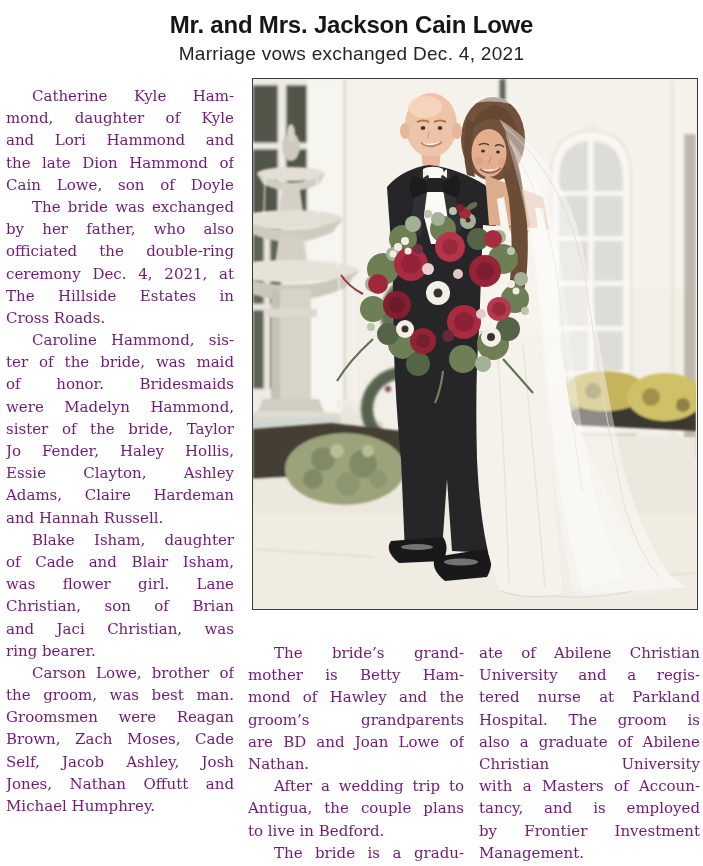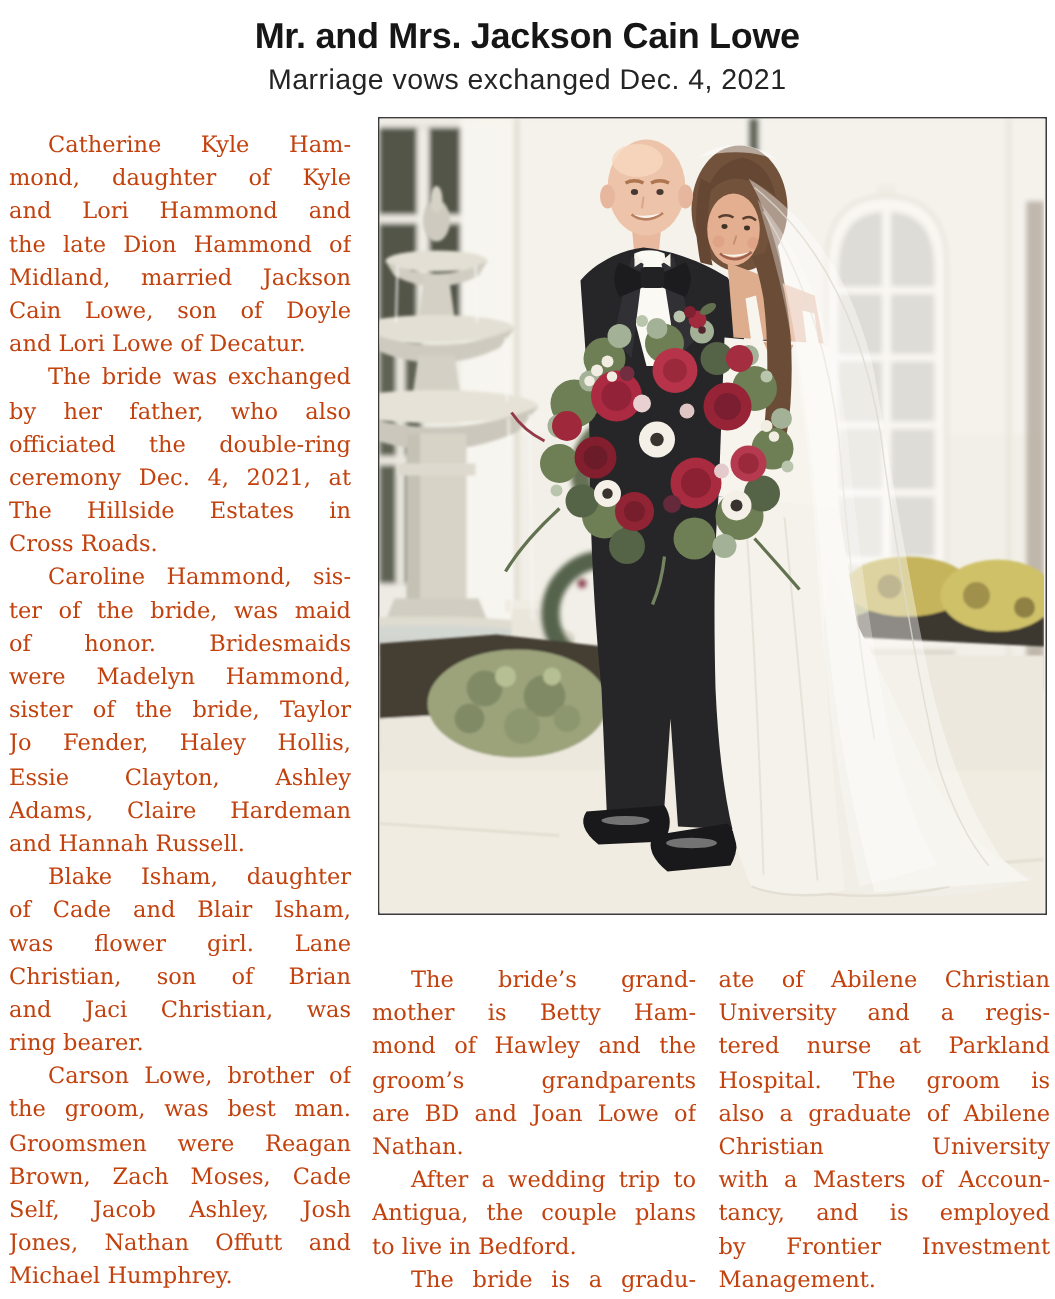--- a/index.html
+++ b/index.html
@@ -4,21 +4,21 @@
 <style>
   html,body{margin:0;padding:0;background:#ffffff;}
   .page{position:relative;width:703px;height:866px;background:#ffffff;overflow:hidden;
         font-family:"DejaVu Serif", serif;color:#1b1b1b;}
   .headline{position:absolute;top:11px;left:0;width:703px;text-align:center;
         font-family:"Liberation Sans", sans-serif;font-weight:700;font-size:24px;
         letter-spacing:-0.2px;color:#161616;}
   .subheadline{position:absolute;top:43px;left:0;width:703px;text-align:center;
         font-family:"Liberation Sans", sans-serif;font-weight:400;font-size:19px;
         letter-spacing:0.3px;color:#242424;}
-  .col{position:absolute;font-size:15px;line-height:22.2px;color:#c2410c;}
+  .col{position:absolute;font-size:15px;line-height:22.2px;color:#701a75;}
   #col-left{left:6px;top:85px;width:228px;}
   #col-middle{left:248px;top:642px;width:216px;}
   #col-right{left:479px;top:642px;width:221px;}
   .line{text-align:justify;text-align-last:justify;height:22.2px;overflow:hidden;}
   .line.end{text-align-last:left;}
   .line.indent{text-indent:26px;}
   .photo-frame{position:absolute;left:252px;top:78px;width:446px;height:532px;
         border:1.5px solid #3a3a3a;box-sizing:border-box;background:#f2f0e9;}
   .photo-frame svg{display:block;width:443px;height:529px;}
 </style>
@@ -28,23 +28,21 @@
 <div class="page">
 
   <div class="headline">Mr. and Mrs. Jackson Cain Lowe</div>
   <div class="subheadline">Marriage vows exchanged Dec. 4, 2021</div>
 
   <div class="col" id="col-left">
       <div class="line indent">Catherine Kyle Ham-</div>
       <div class="line">mond, daughter of Kyle</div>
       <div class="line">and Lori Hammond and</div>
       <div class="line">the late Dion Hammond of</div>
-      <div class="line">Midland, married Jackson</div>
       <div class="line">Cain Lowe, son of Doyle</div>
-      <div class="line end">and Lori Lowe of Decatur.</div>
       <div class="line indent">The bride was exchanged</div>
       <div class="line">by her father, who also</div>
       <div class="line">officiated the double-ring</div>
       <div class="line">ceremony Dec. 4, 2021, at</div>
       <div class="line">The Hillside Estates in</div>
       <div class="line end">Cross Roads.</div>
       <div class="line indent">Caroline Hammond, sis-</div>
       <div class="line">ter of the bride, was maid</div>
       <div class="line">of honor. Bridesmaids</div>
       <div class="line">were Madelyn Hammond,</div>

